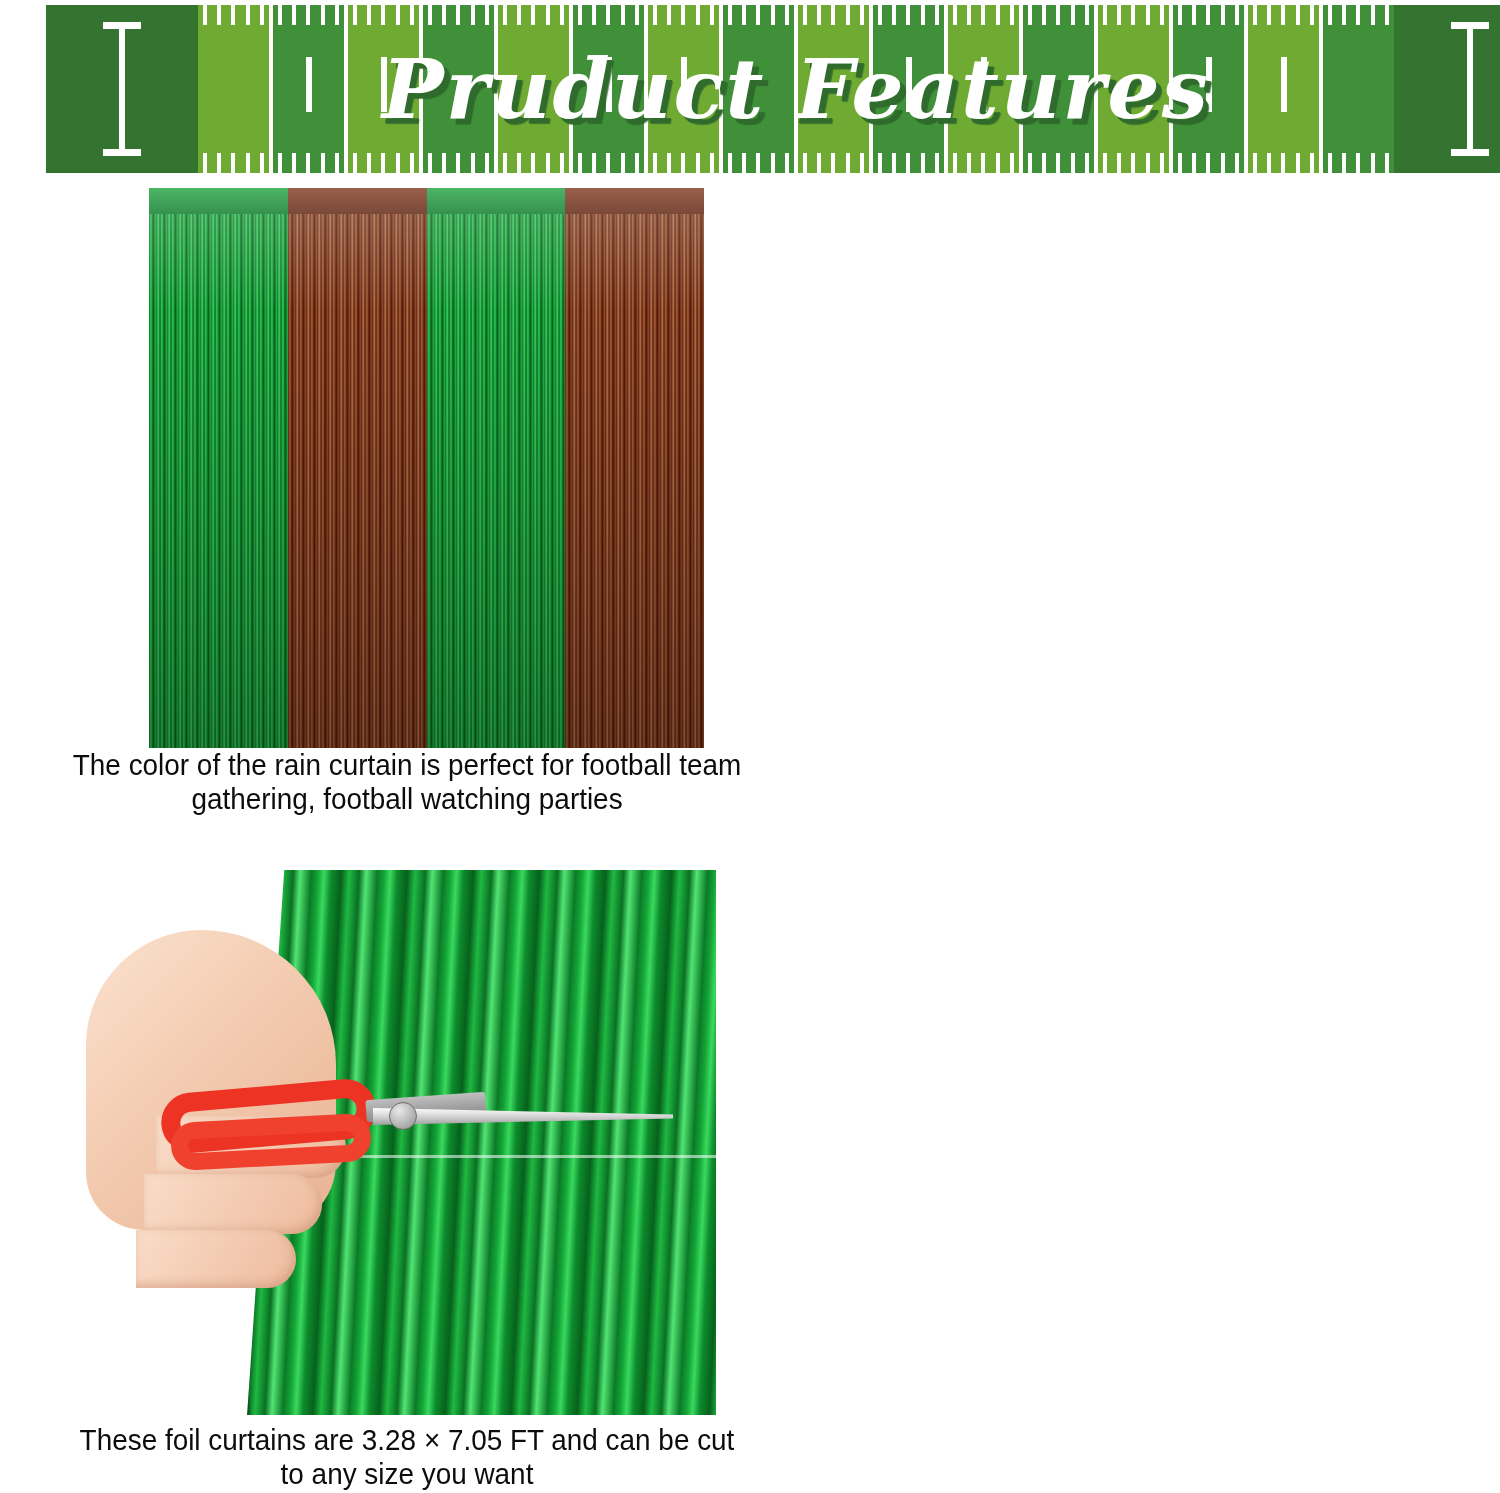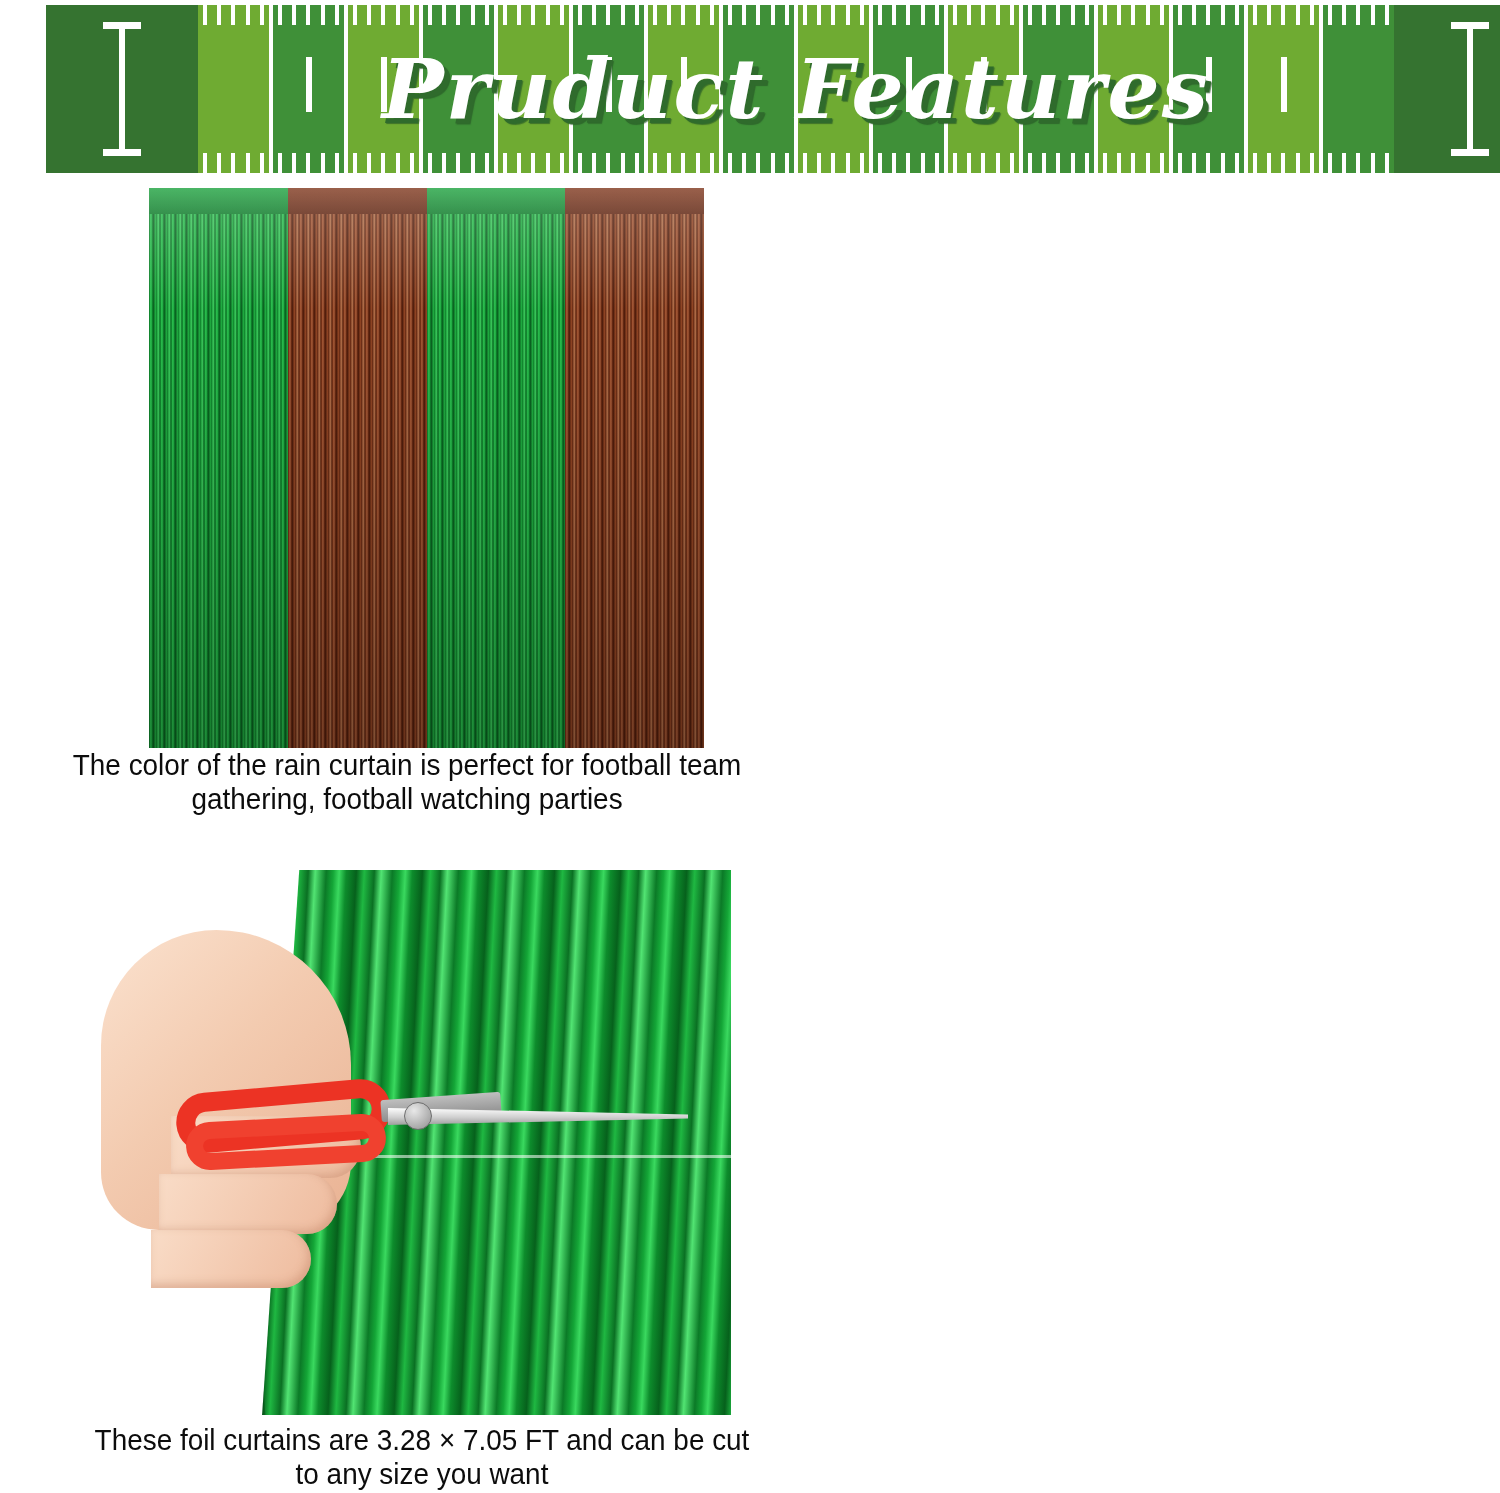--- a/index.html
+++ b/index.html
@@ -59,21 +59,21 @@
     z-index:5;
   }
 
   
   .grid{
     position:absolute;left:0;top:168px;width:1500px;height:1325px;
   }
   .cell{position:absolute;margin-left:32px;}
   .cell-tl{left:0;  top:0;   width:750px;height:692px;}
   .cell-tr{left:750px;top:0; width:750px;height:692px;}
-  .cell-bl{left:15px;  top:692px;width:750px;height:633px;}
+  .cell-bl{left:0;  top:692px;width:750px;height:633px;}
   .cell-br{left:750px;top:692px;width:750px;height:633px;}
 
   .photo{position:absolute;overflow:hidden;background:#ffffff;}
   .caption{
     position:absolute;left:0;right:0;
     text-align:center;color:#0c0c0c;
     font-family:"Liberation Sans", sans-serif;
     font-size:30px;line-height:1.14;
     font-stretch:condensed;
     transform:scaleX(.93);

